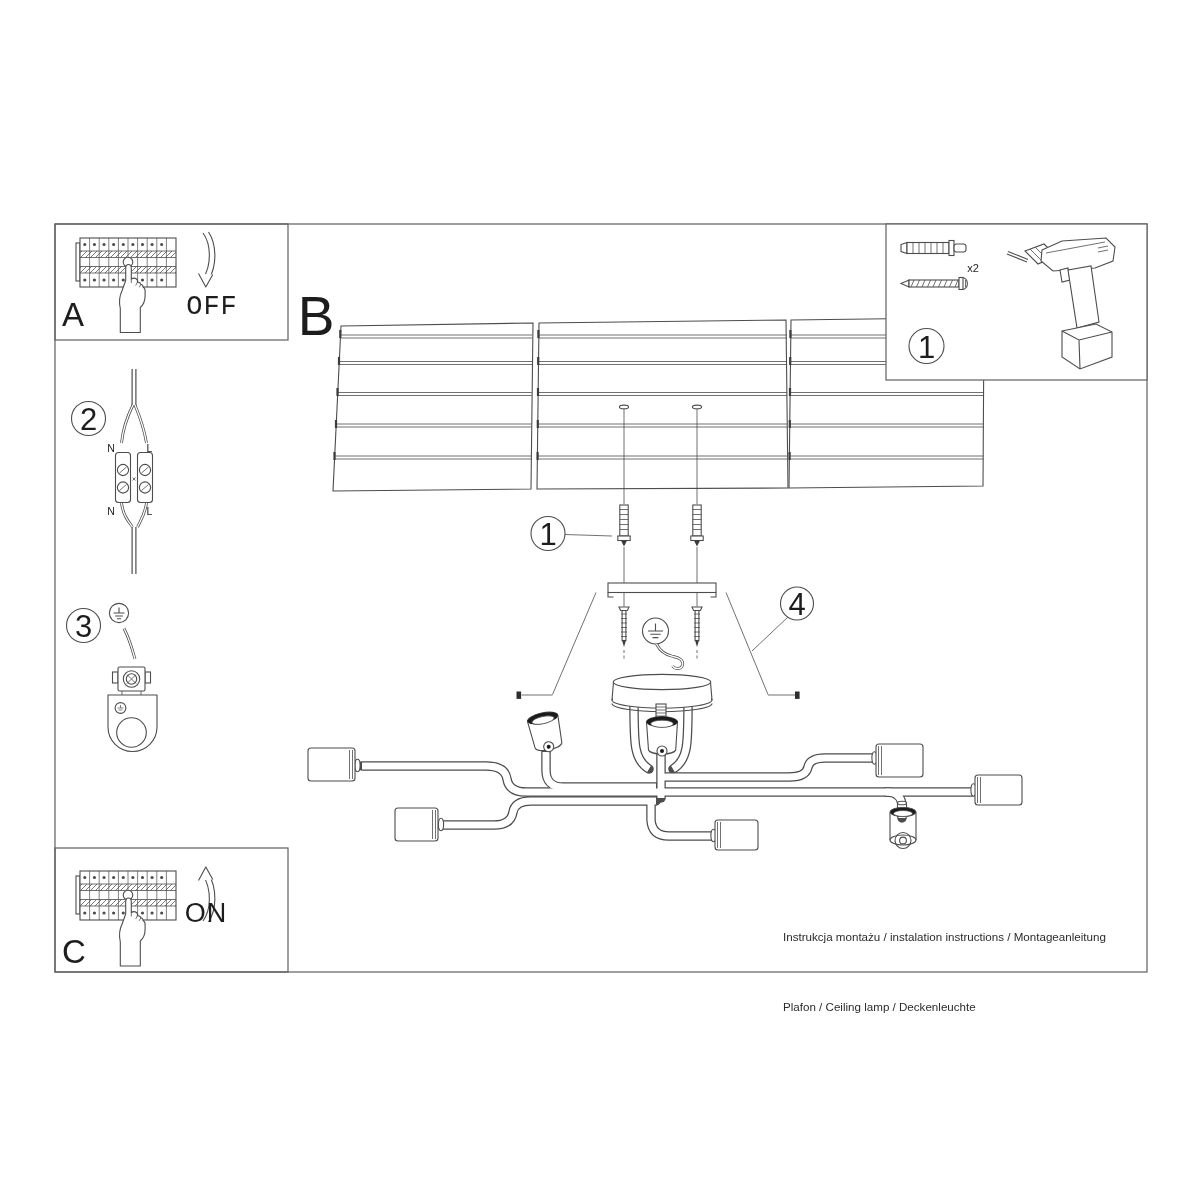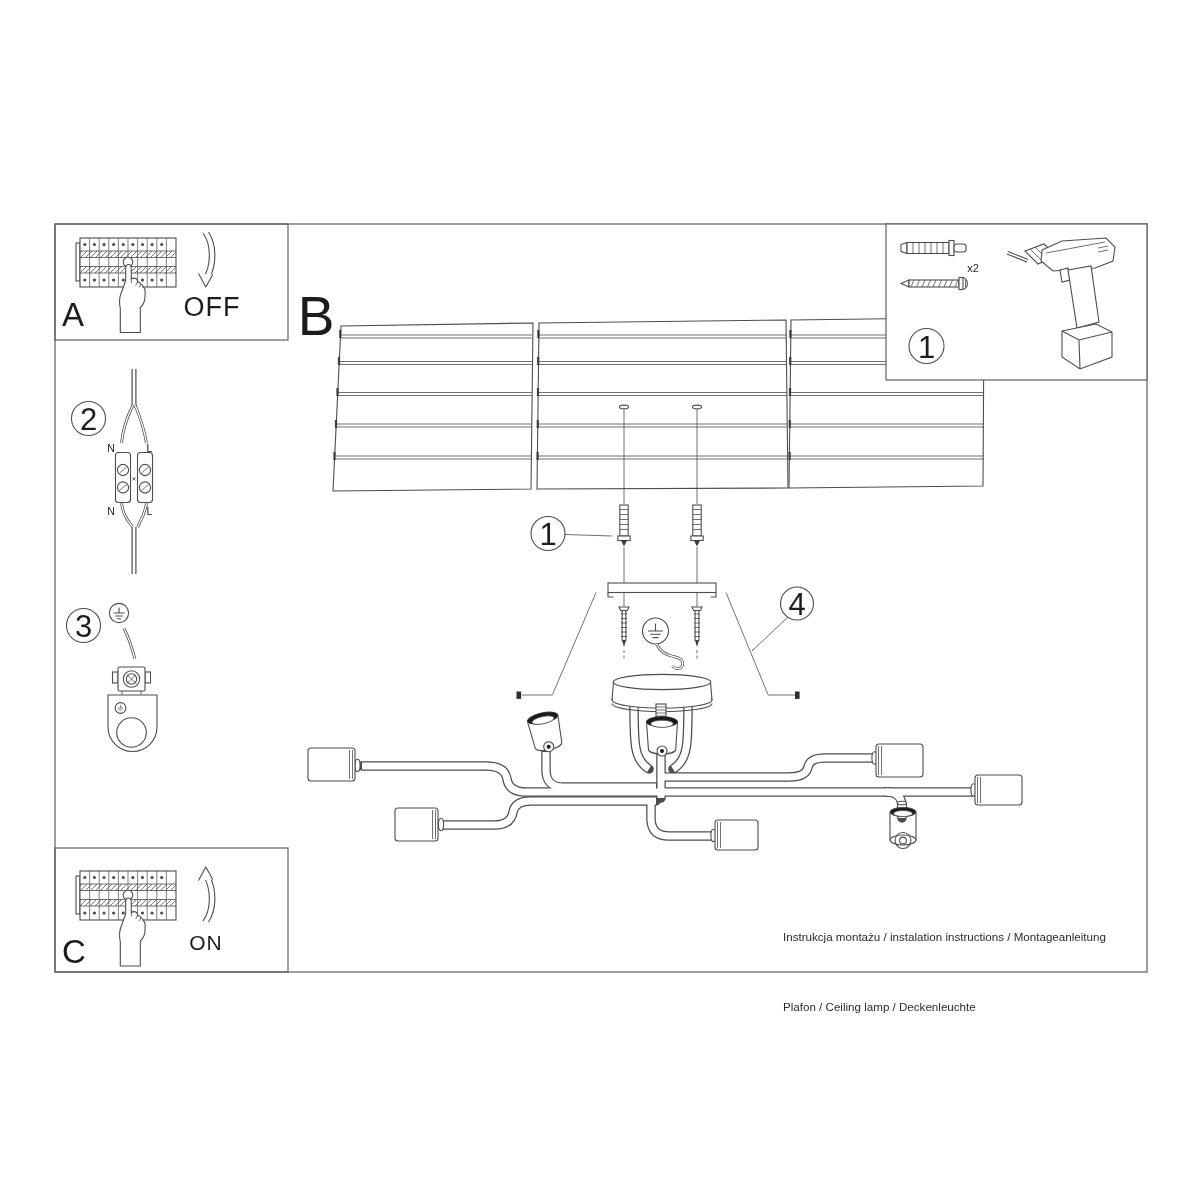--- a/index.html
+++ b/index.html
@@ -322,23 +322,23 @@
       <path d="M1060,270 L1068,268 L1070,280 L1062,282 Z" class="wf" stroke-width="1"></path>
       <path d="M1068,270 L1091,266 L1099,322 L1077,328 Z" class="wf"></path>
       <path d="M1062,331 L1096,324 L1112,332 L1112,357 L1080,369 L1062,357 Z" class="wf"></path>
       <path d="M1062,331 L1079,340 L1112,332 M1079,340 L1080,369" class="ln" stroke-width="1"></path>
     </g>
     <circle cx="926.5" cy="346" r="17.5" class="wf" stroke-width="1.2"></circle>
   </g>
 </svg>
 
 <div class="lbl" style="left:73px; top:314px; font-size:33px;">A</div>
-<div class="lbl" style="left:212px; top:307px; font-size:27px; letter-spacing:1px;">OFF</div>
+<div class="lbl" style="left:212px; top:307px; font-size:27px; letter-spacing:1px;font-family:Liberation Mono, monospace;">OFF</div>
 <div class="lbl" style="left:74px; top:951px; font-size:33px;">C</div>
-<div class="lbl" style="left:206px; top:942px; font-size:21px; letter-spacing:1px;">ON</div>
+<div class="lbl" style="left:206px; top:913px; font-size:27px; letter-spacing:1px;">ON</div>
 <div class="lbl" style="left:316px; top:316px; font-size:55px;">B</div>
 
 <div class="lbl" style="left:88.5px; top:419px; font-size:31px;">2</div>
 <div class="lbl" style="left:83.5px; top:626px; font-size:31px;">3</div>
 <div class="lbl" style="left:548px; top:534px; font-size:31px;">1</div>
 <div class="lbl" style="left:797px; top:604px; font-size:31px;">4</div>
 <div class="lbl" style="left:926.5px; top:346.5px; font-size:31px;">1</div>
 <div class="lbl" style="left:947px; top:268px; font-size:11px;margin-left:26px;">x2</div>
 
 <div class="lbl" style="left:111px; top:447.5px; font-size:10.5px;">N</div>

